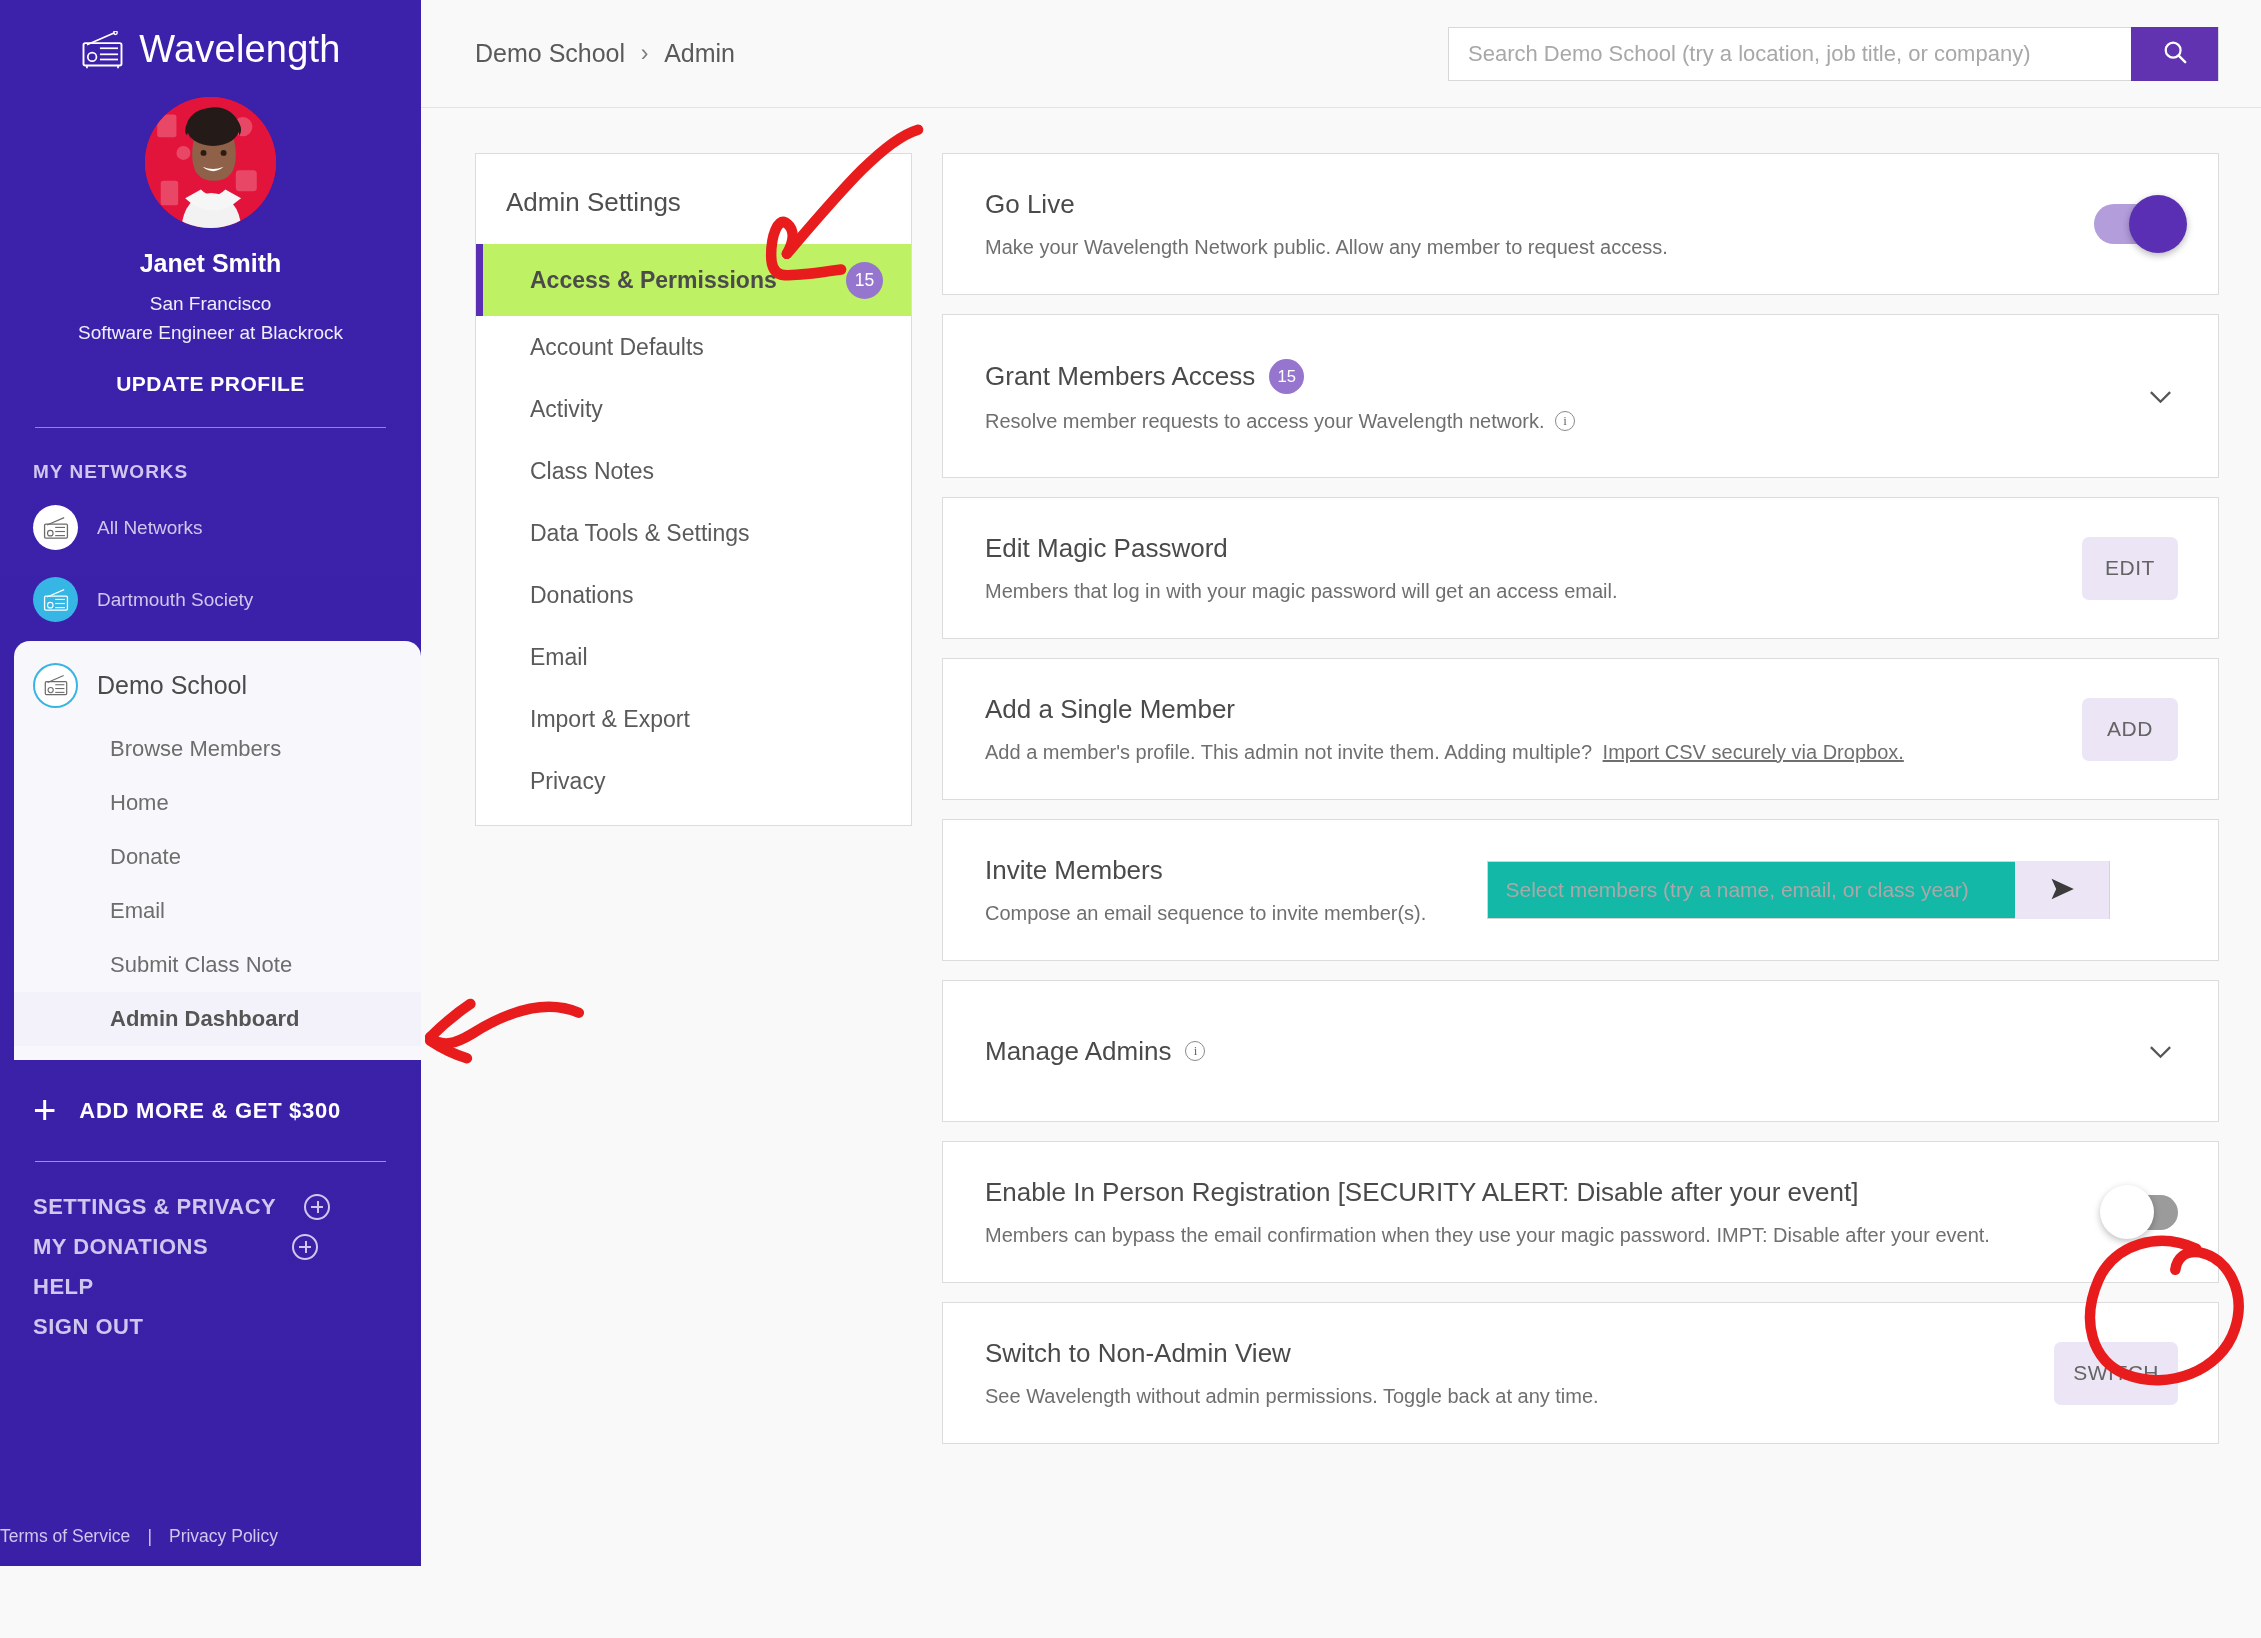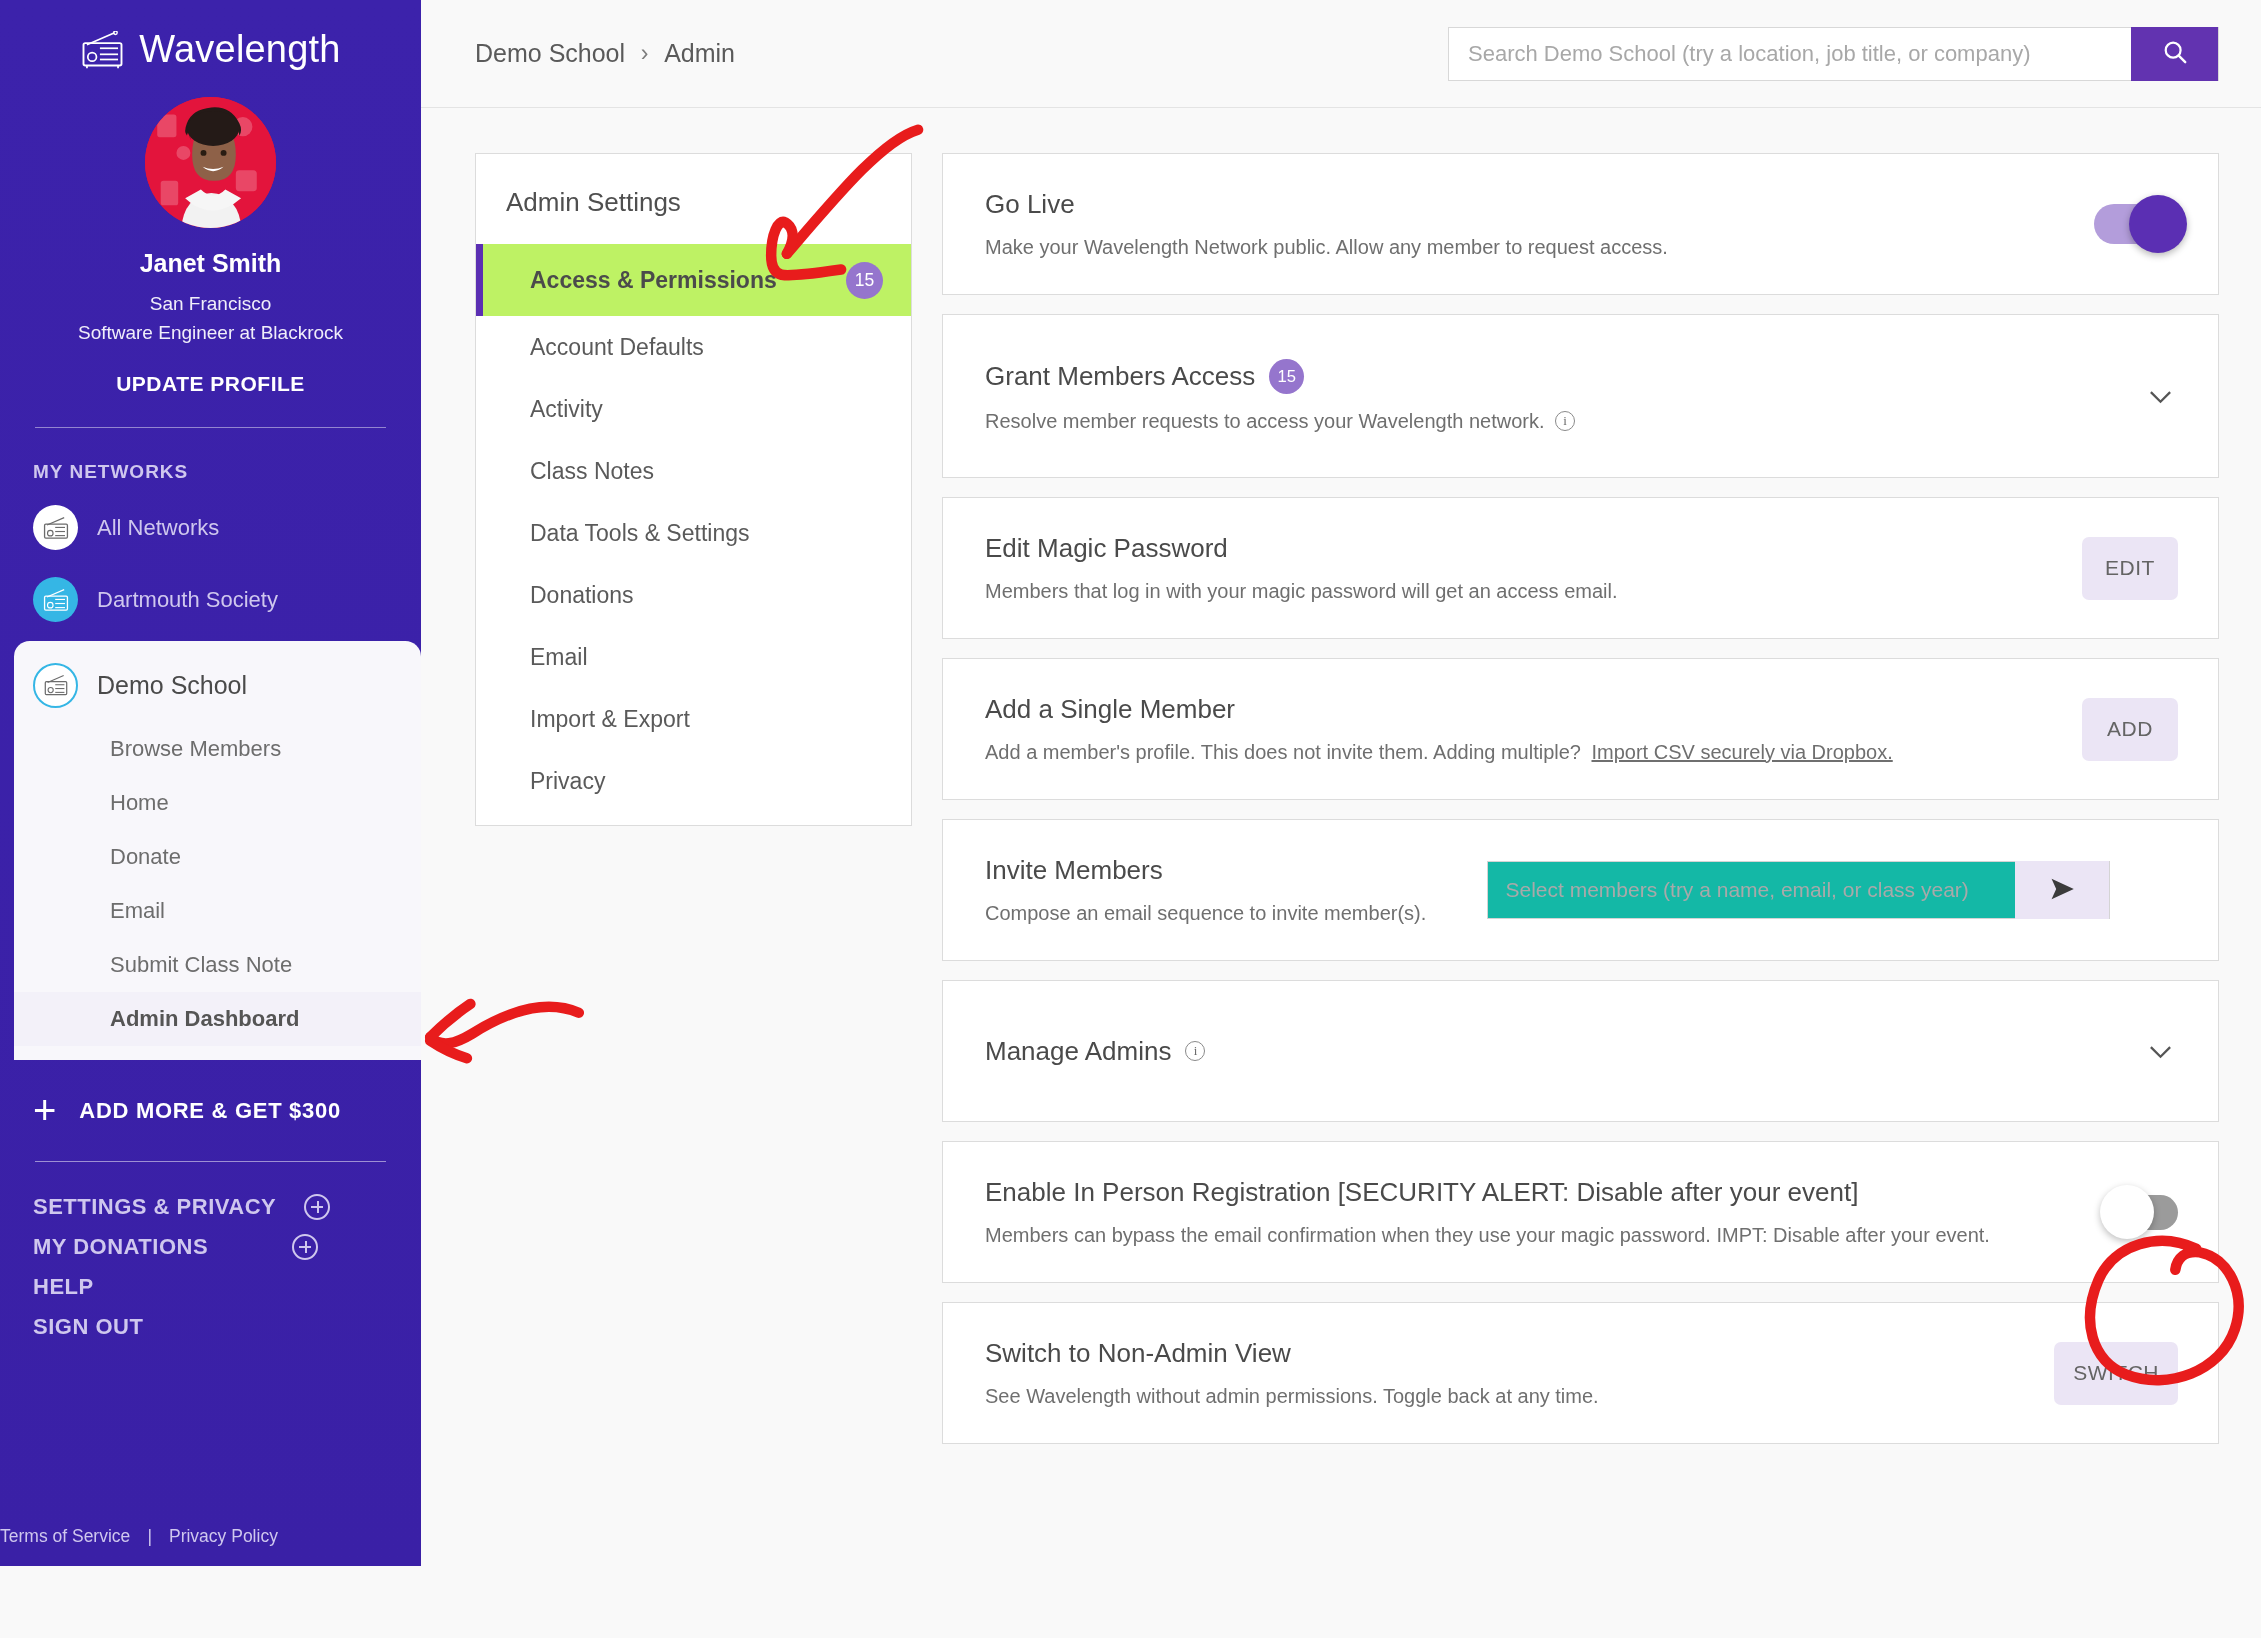--- a/index.html
+++ b/index.html
@@ -35,21 +35,21 @@
   .update-profile { text-align: center; font-size: 21px; font-weight: bold; letter-spacing: 0.5px; margin-top: 24.5px; color: #ffffff; cursor: pointer; }
 
   .divider { height: 0.9px; background: rgba(255,255,255,.45); margin: 31.5px 35px 0 35px; }
 
   .section-title { font-size: 19px; font-weight: bold; letter-spacing: 1px; color: #cfc7ee; margin: 33px 0 8.7px 33px; }
 
   .net-item { display: flex; align-items: center; gap: 19px; height: 72px; padding-left: 33px; cursor: pointer; }
   .net-ico { width: 45px; height: 45px; border-radius: 50%; flex: 0 0 45px; display:flex; align-items:center; justify-content:center; }
   .net-ico.white { background: #ffffff; }
   .net-ico.blue { background: #35b6e5; }
-  .net-label { font-size: 22px; color: #cfc7ee; }
+  .net-label { font-size: 19px; color: #cfc7ee; }
 
   .netpanel {
     background: #f8f7fb; border-radius: 15.7px 15.7px 0 0;
     margin-left: 14px; margin-top: 5.2px; padding: 8.7px 0 14px 0;
     width: 407px;
   }
   .netpanel .net-label { color: #4a4a4a; }
   .netpanel .net-ico.white { background: #fff; border: 2.6px solid #35b6e5; }
   .subitem {
     font-size: 22px; color: #6d6d6d; padding: 14px 0 14px 96px; cursor: pointer;
@@ -352,21 +352,21 @@
             <div class="card-title">Edit Magic Password</div>
             <div class="card-desc">Members that log in with your magic password will get an access email.</div>
           </div>
           <button class="pill-btn">EDIT</button>
         </div>
 
         <div class="card card-h160">
           <div class="card-text">
             <div class="card-title">Add a Single Member</div>
             <div class="card-desc">
-              <span>Add a member's profile. This does not invite them. Adding multiple?</span>
+              <span>Add a member's profile. This admin not invite them. Adding multiple?</span>
               <span class="card-link">Import CSV securely via Dropbox.</span>
             </div>
           </div>
           <button class="pill-btn">ADD</button>
         </div>
 
         <div class="card card-h160">
           <div class="card-text" style="flex:0 0 auto;">
             <div class="card-title">Invite Members</div>
             <div class="card-desc">Compose an email sequence to invite member(s).</div>

